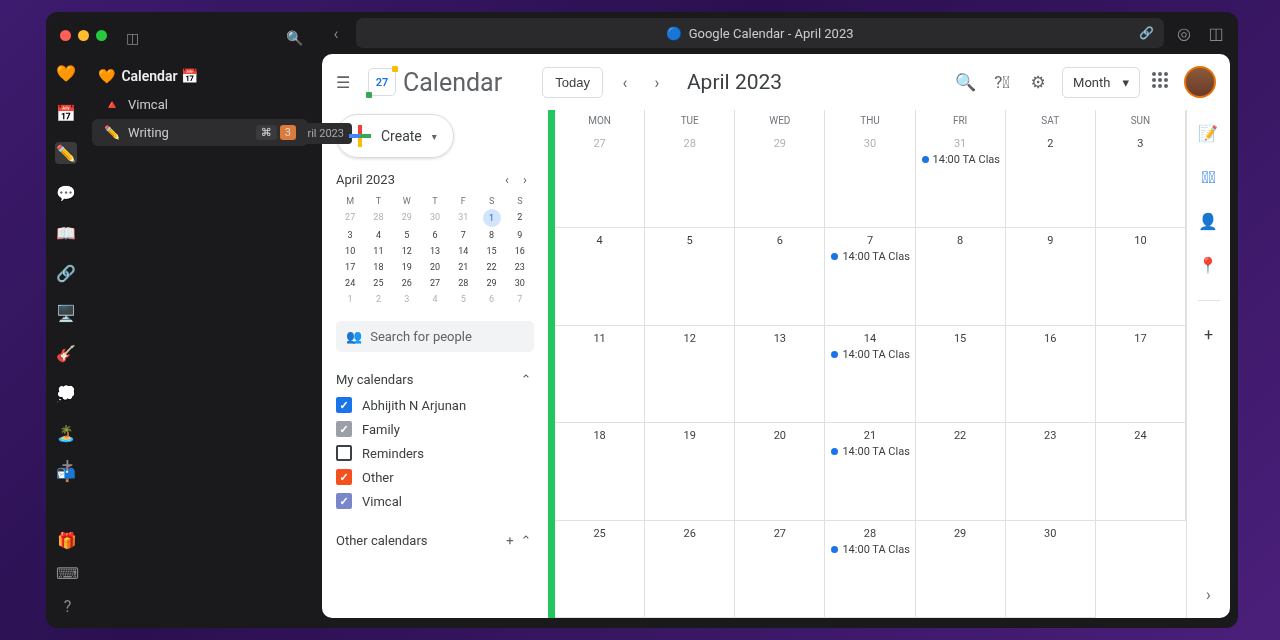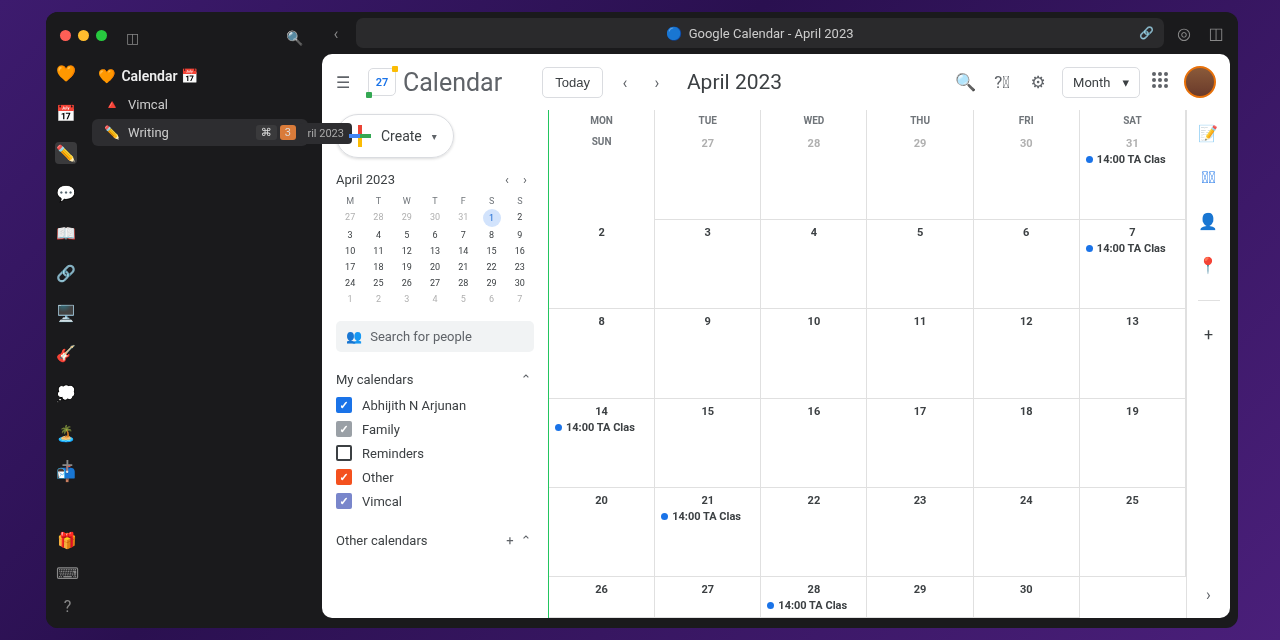--- a/index.html
+++ b/index.html
@@ -88,21 +88,21 @@
 
 .cal-section { margin-top: 14px; }
 .cal-section-h { display: flex; align-items: center; font-size: 13px; color: #3c4043; padding: 6px 0; cursor: pointer;}
 .cal-section-h .spacer { flex: 1; }
 .cal-section-h .ic { width: 16px; text-align: center; color: #5f6368; font-size: 13px;}
 .cal-item { display: flex; align-items: center; gap: 10px; font-size: 13px; color: #3c4043; padding: 4px 0; cursor: pointer;}
 .cb { width: 16px; height: 16px; border: 2px solid; border-radius: 2px; display: inline-flex; align-items: center; justify-content: center;}
 .cb.checked::after { content: "✓"; color: #fff; font-size: 11px; font-weight: bold;}
 
 
-.month-grid { flex: 1; display: grid; grid-template-columns: repeat(6, 1fr); grid-template-rows: auto repeat(5, 1fr); border-left: 1px solid #22c55e; font-weight: bold;}
+.month-grid { flex: 1; display: grid; grid-template-columns: repeat(7, 1fr); grid-template-rows: auto repeat(5, 1fr); border-left: 7px solid #22c55e;}
 .month-grid .wh { font-size: 10px; color: #70757a; text-align: center; padding: 5px 0; border-right: 1px solid #e0e0e0; }
 .month-grid .cell { border-right: 1px solid #e0e0e0; border-bottom: 1px solid #e0e0e0; padding: 4px 4px; font-size: 11px; overflow: hidden;}
 .month-grid .cell .dn { text-align: center; color: #3c4043; font-size: 11px; padding: 2px 0;}
 .month-grid .cell .dn.grey { color: #b0b0b0; }
 .month-grid .evt { display: flex; align-items: center; gap: 4px; font-size: 11px; color: #3c4043; padding: 1px 2px; white-space: nowrap; overflow: hidden;}
 .month-grid .evt .dot { width: 7px; height: 7px; border-radius: 50%; background: #1a73e8; flex-shrink: 0;}
 
 
 .side-panel { width: 44px; border-left: 1px solid #e0e0e0; display: flex; flex-direction: column; align-items: center; padding-top: 14px; gap: 24px;}
 .side-panel .sic { width: 20px; height: 20px; cursor: pointer; font-size: 16px; text-align: center;}

